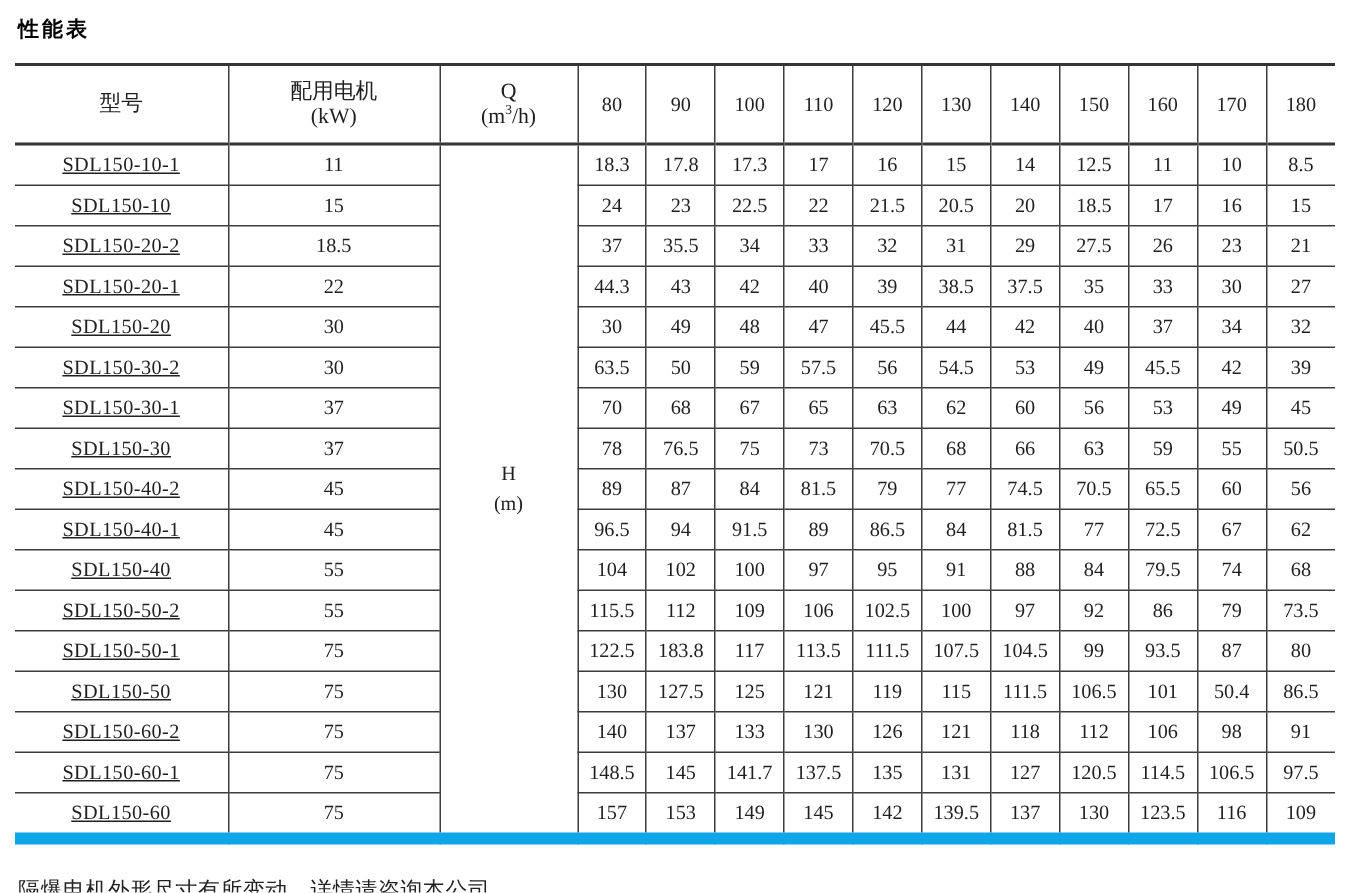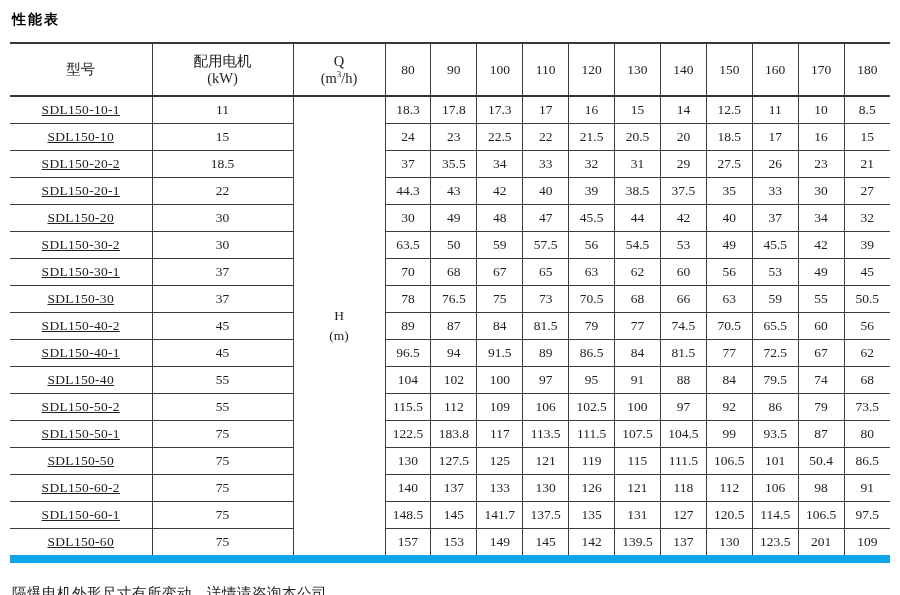--- a/index.html
+++ b/index.html
@@ -364,21 +364,21 @@
           <td>75</td>
           <td>157</td>
           <td>153</td>
           <td>149</td>
           <td>145</td>
           <td>142</td>
           <td>139.5</td>
           <td>137</td>
           <td>130</td>
           <td>123.5</td>
-          <td>201</td>
+          <td>116</td>
           <td>109</td>
         </tr>
       </tbody>
   </table>
 
   <p class="footnote">隔爆电机外形尺寸有所变动，详情请咨询本公司。</p>
 
 </div>
 
 </body></html>

